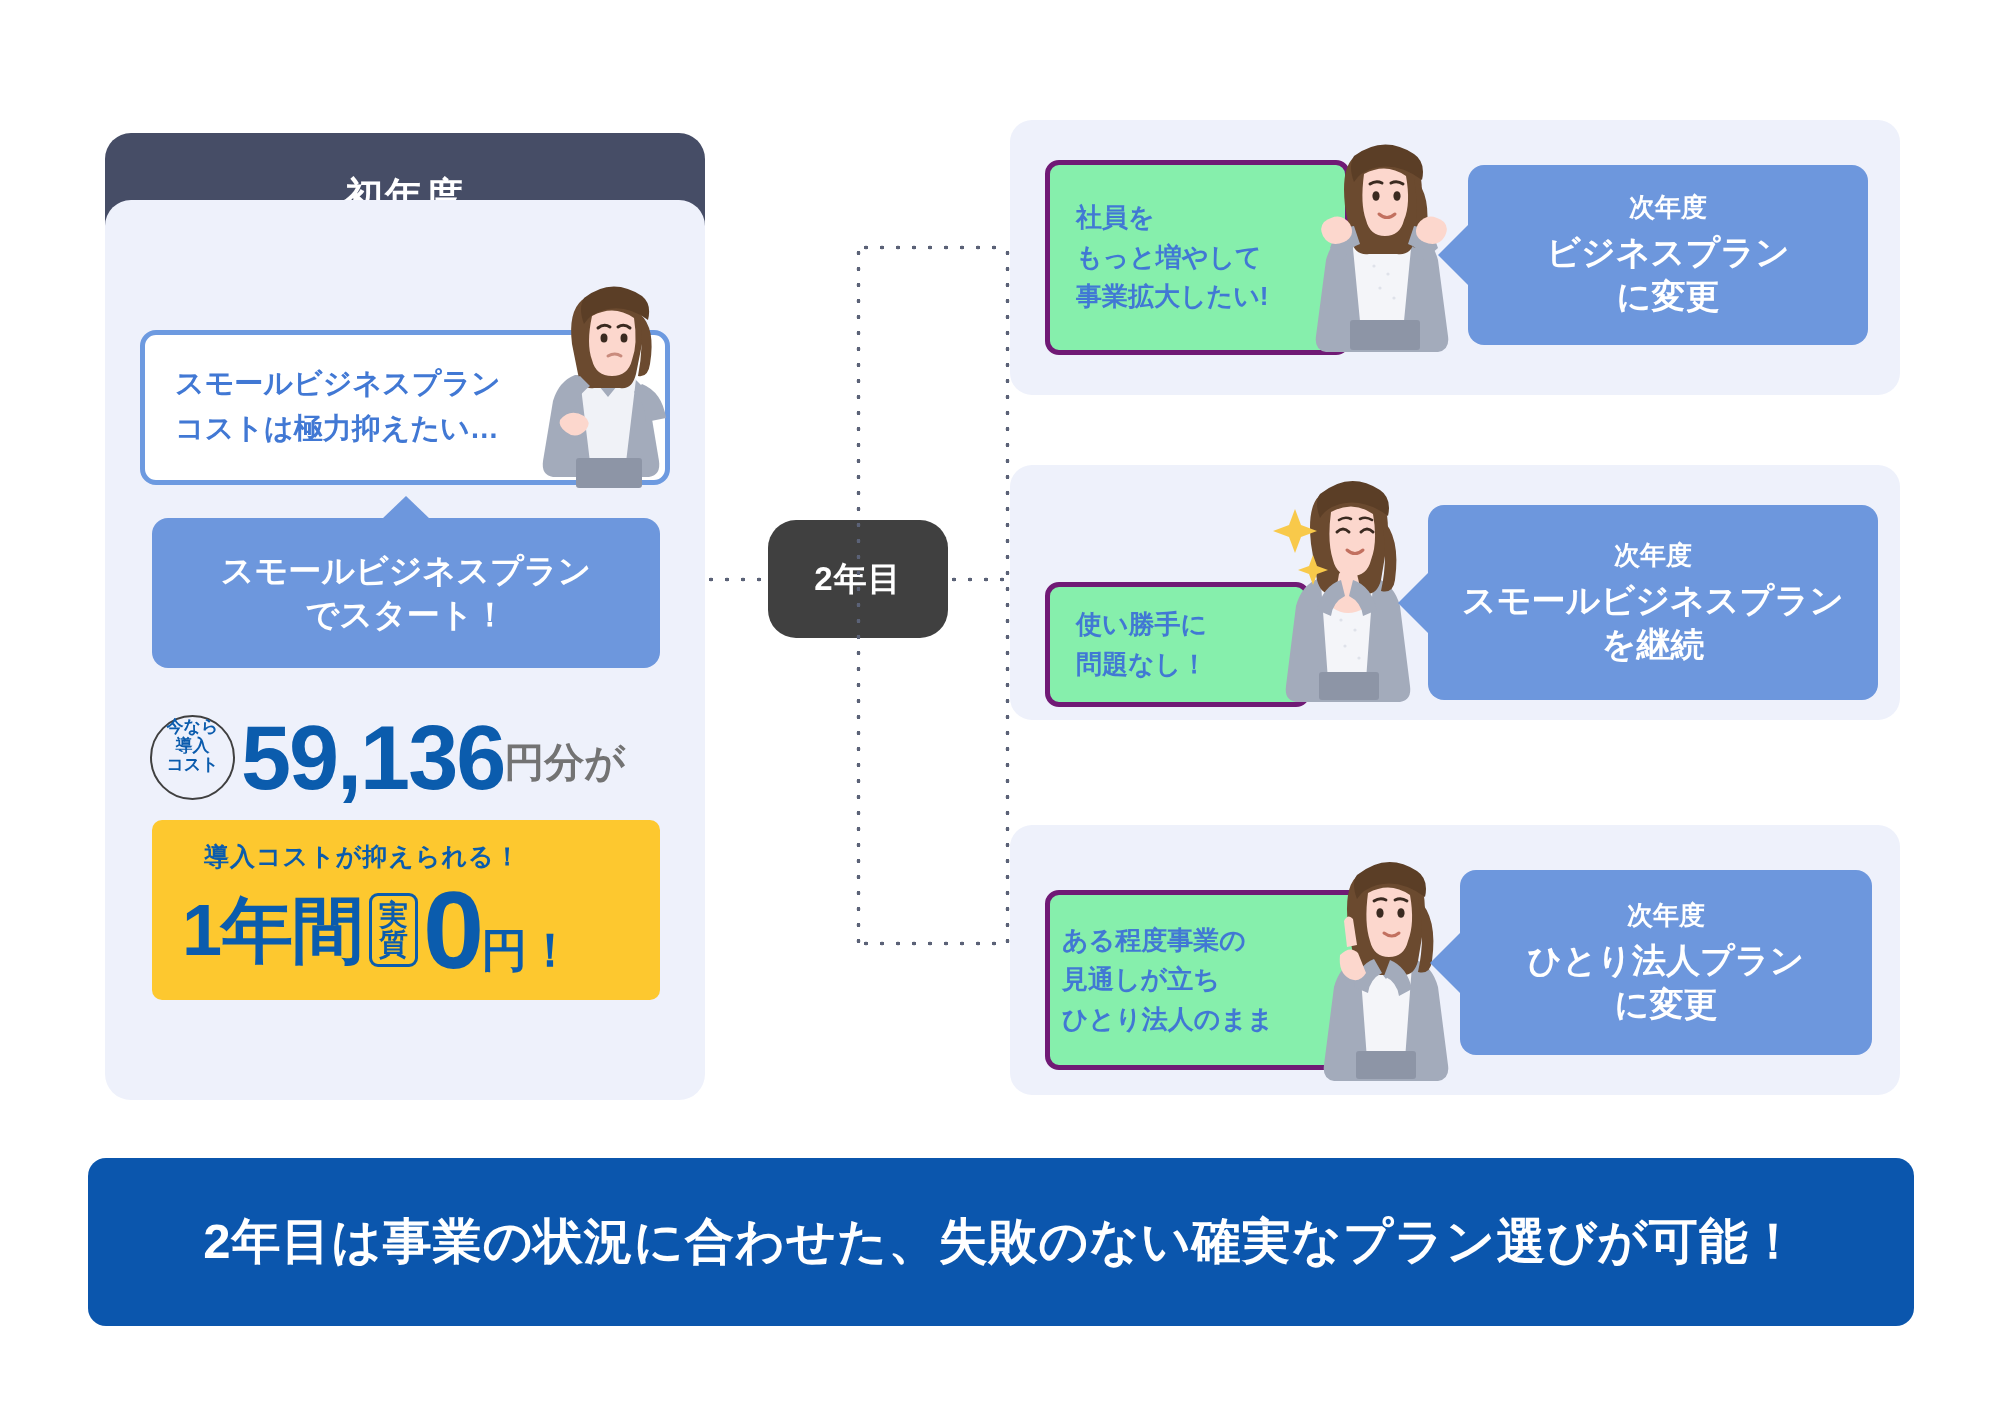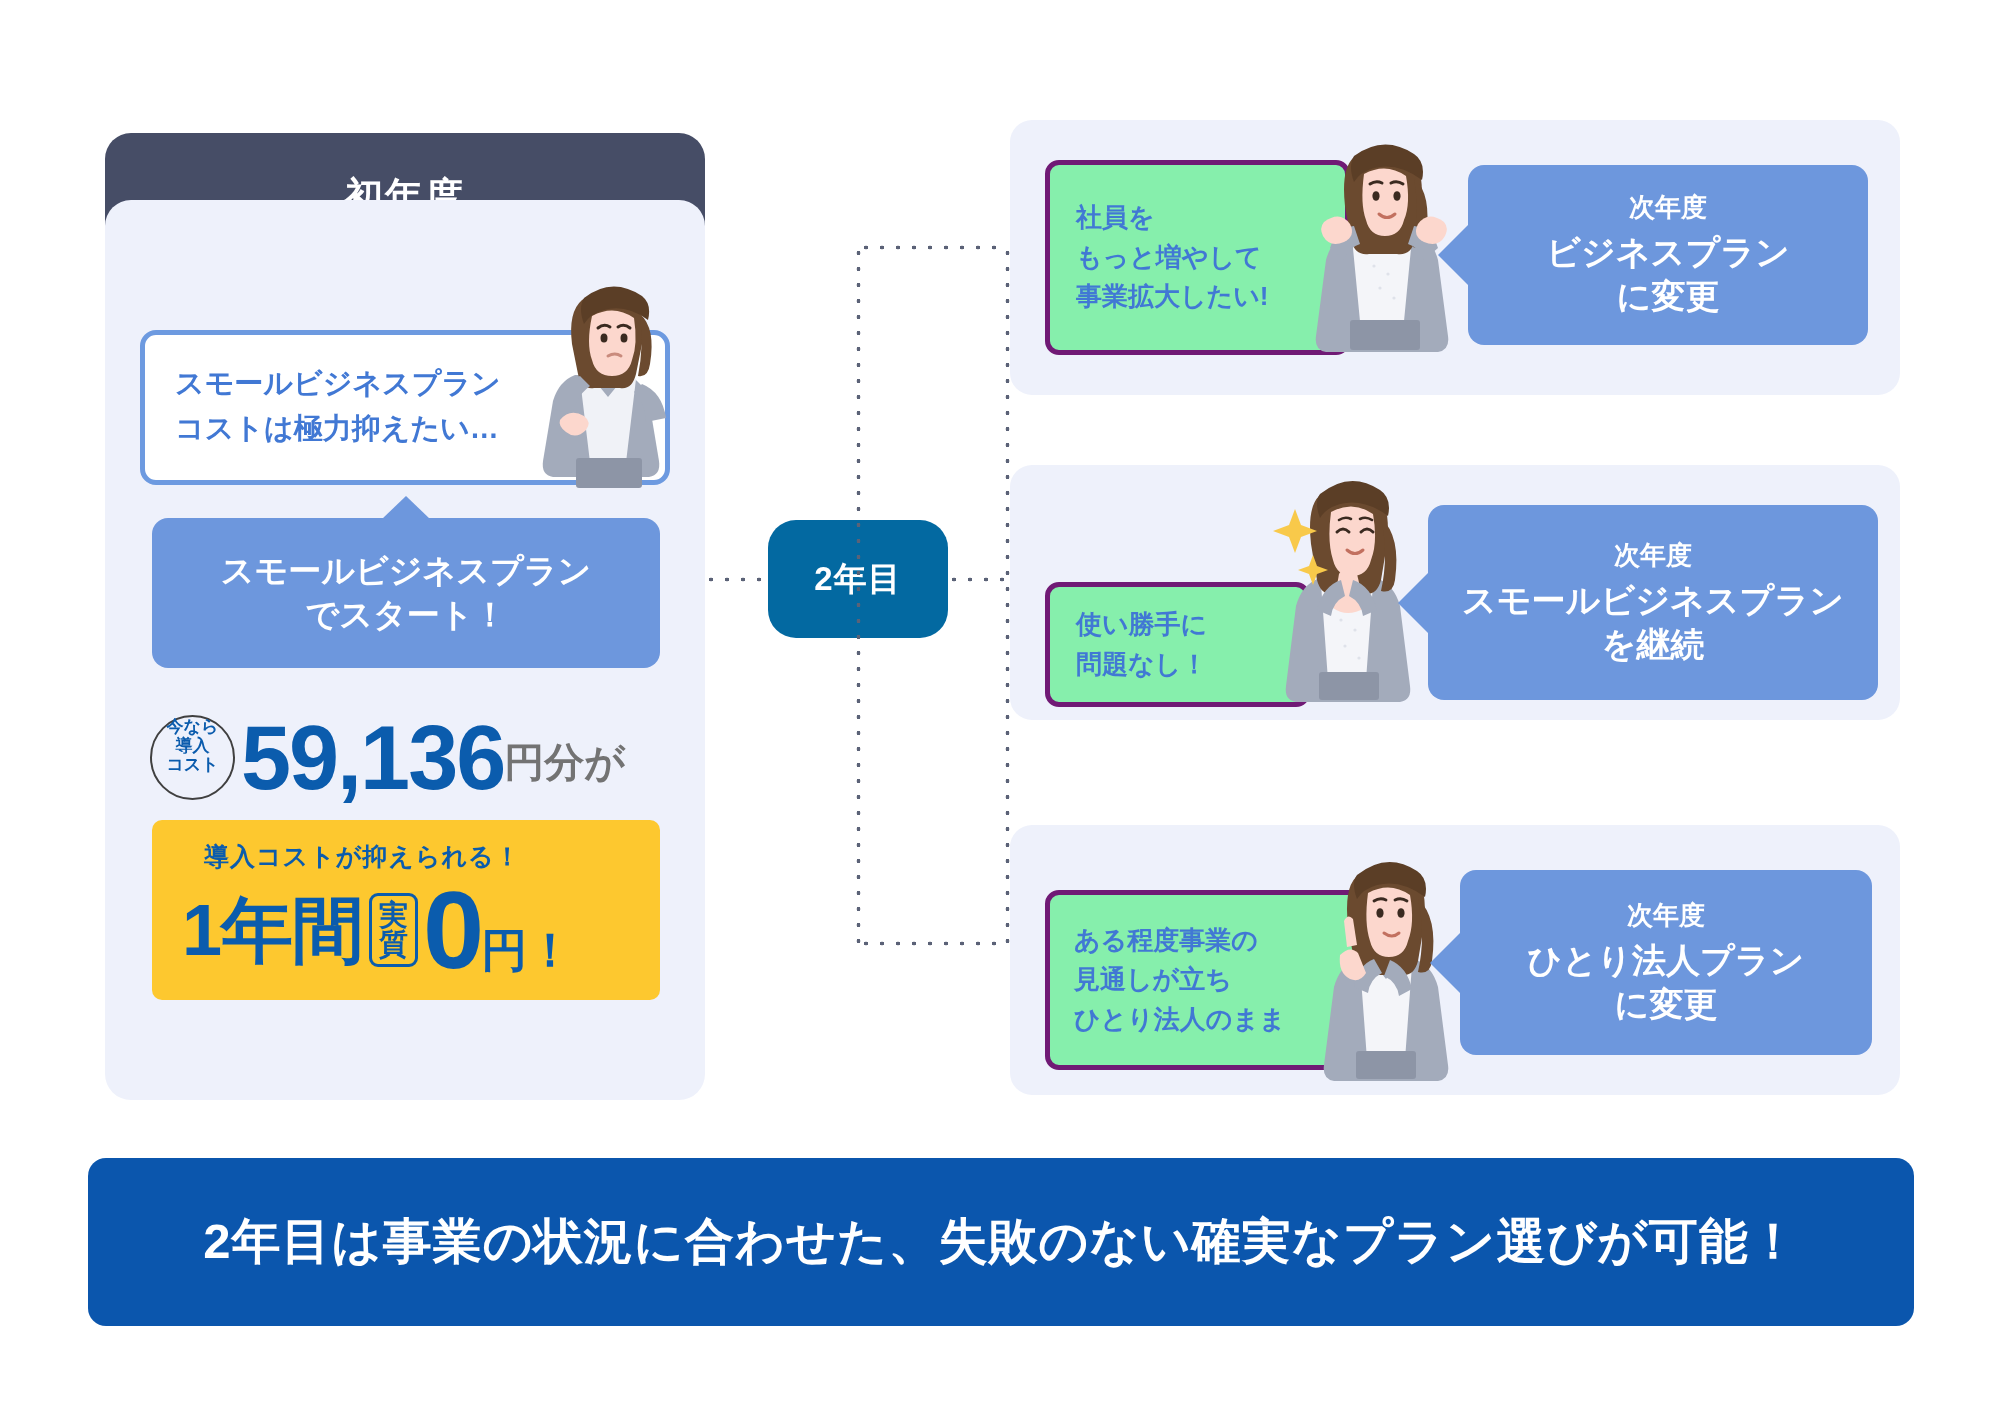--- a/index.html
+++ b/index.html
@@ -95,21 +95,21 @@
     border:3px solid #0b5cad;border-radius:9px;
     padding:5px 7px;margin:0 5px 0 6px;
     display:flex;flex-direction:column;align-items:center;
   }
   .y-zero{color:#0b5cad;font-weight:bold;font-size:110px;line-height:0.92;letter-spacing:-3px;}
   .y-en{color:#0b5cad;font-weight:bold;font-size:46px;line-height:1;align-self:flex-end;margin-bottom:14px;}
 
   
   .year2-node{
     position:absolute;left:768px;top:520px;width:180px;height:118px;
-    background:#0369a1;border-radius:28px;
+    background:#404040;border-radius:28px;
     display:flex;align-items:center;justify-content:center;
     color:#ffffff;font-size:33px;font-weight:bold;letter-spacing:1px;
   }
   .dots-h{
     position:absolute;height:5px;
     background-image:radial-gradient(circle, #5b6277 1.9px, transparent 2.1px);
     background-size:16px 5px;background-repeat:repeat-x;
   }
   .dots-v{
     position:absolute;width:5px;
@@ -312,21 +312,21 @@
 
   <div class="blue-r" style="left:1428px;top:505px;width:450px;height:195px;">
     <div class="arrow"></div>
     <div class="sub">次年度</div>
     <div class="main">スモールビジネスプラン</div>
     <div class="main">を継続</div>
   </div>
 
   <div class="rp rp3"></div>
 
-  <div class="bubble-r" style="left:1045px;top:890px;width:340px;height:180px;padding-left:24px;">
+  <div class="bubble-r" style="left:1045px;top:890px;width:340px;height:180px;padding-left:12px;">
     <div class="txt" style="font-size:26px;">
       <div>ある程度事業の</div>
       <div>見通しが立ち</div>
       <div>ひとり法人のまま</div>
     </div>
   </div>
 
   <div class="fig" style="left:1300px;top:855px;width:165px;height:235px;">
     <svg viewBox="0 0 165 235" width="165" height="235">
       <path d="M58 104 q-18 6 -24 28 l-10 78 q-2 14 10 16 l104 0 q12 -2 10 -16 l-10 -78 q-6 -22 -24 -28 z" fill="#a3abbb"></path>

